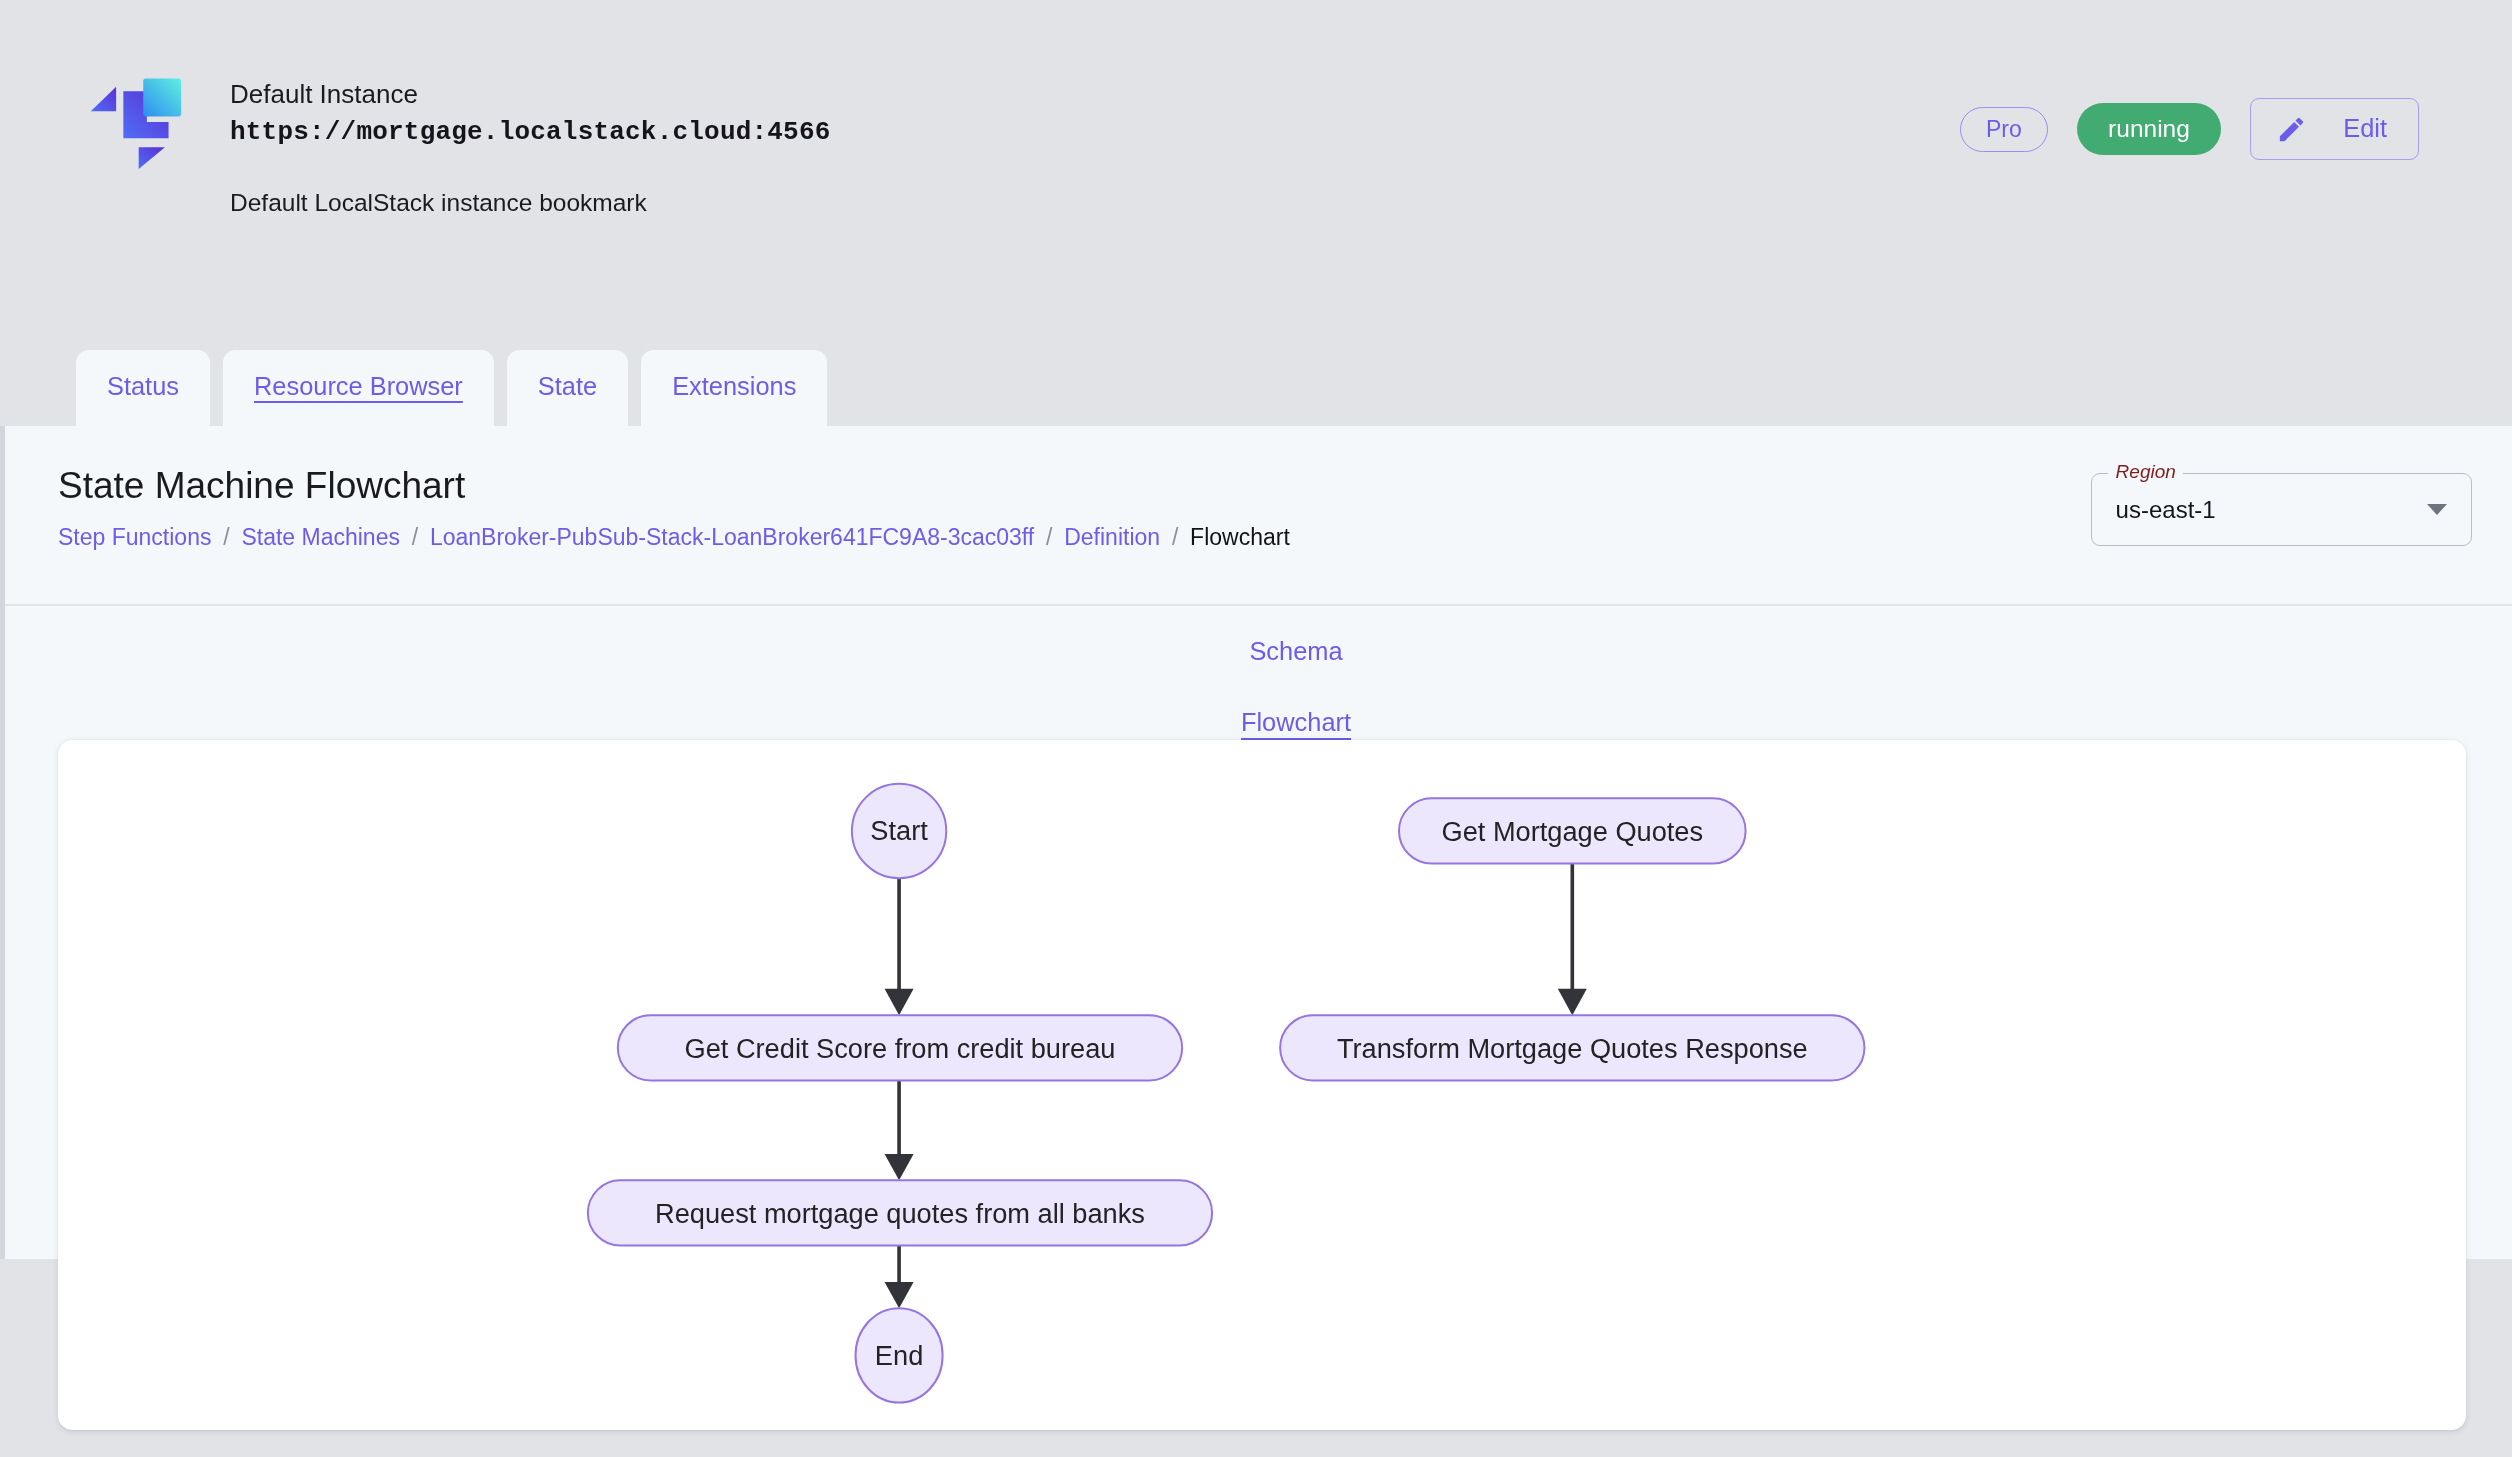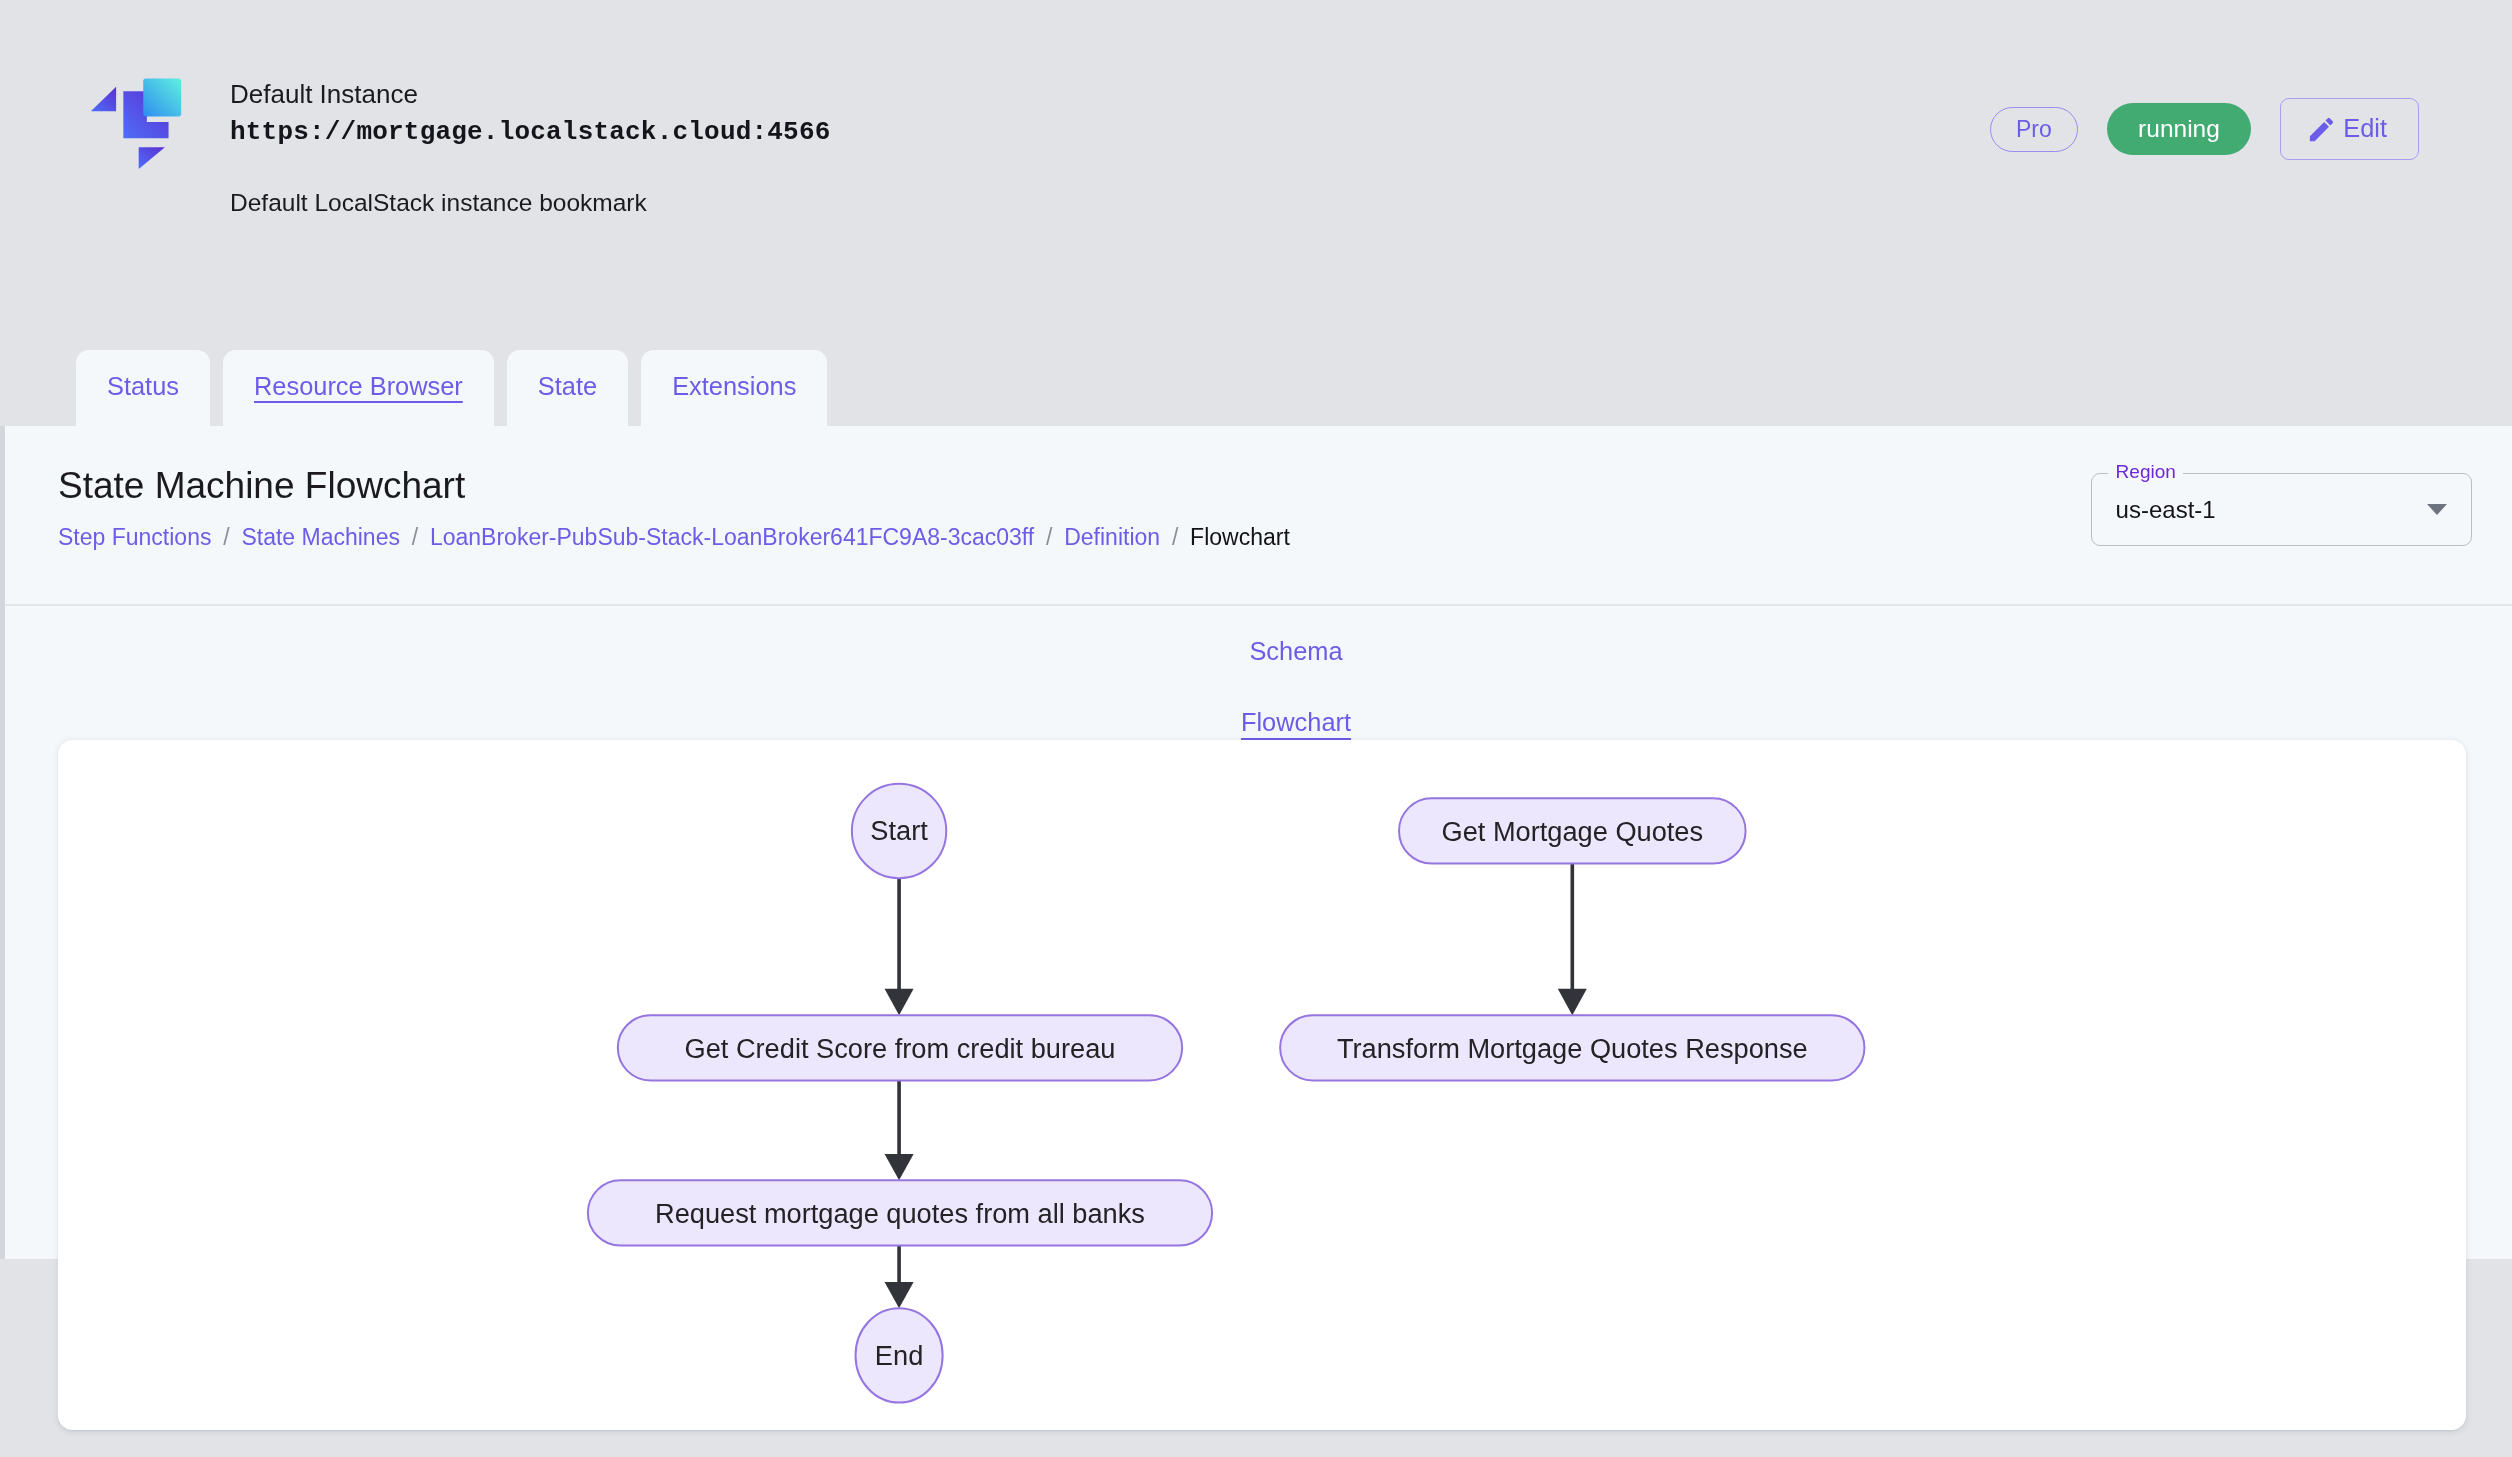--- a/index.html
+++ b/index.html
@@ -95,21 +95,21 @@
   }
   .btn-edit {
     border: 1.6px solid #a99cf2;
     border-radius: 9px;
     background: transparent;
     color: #6c5ce7;
     font-size: 25.4px;
     padding: 14.5px 31px 14.5px 25.4px;
     display: flex;
     align-items: center;
-    gap: 6px;
+    gap: 36px;
     line-height: 1;
     cursor: pointer;
   }
   .btn-edit svg { width: 31px; height: 31px; display: block; }
 
   
   .tabbar {
     position: absolute;
     left: 76px;
     bottom: 0;
@@ -176,22 +176,23 @@
     align-items: center;
     padding: 0 23.6px;
   }
   .field .legend {
     position: absolute;
     top: -11.8px;
     left: 16.3px;
     background: #f5f8fa;
     padding: 0 7.3px;
     font-size: 19px;
-    color: #6d28d9;
-    line-height: 1;
+    color: #7f1d1d;
+    line-height: 1;
+    font-style: italic;
   }
   .field .value { font-size: 24px; color: #14141a; }
   .field .caret {
     position: absolute;
     right: 23.6px;
     width: 0; height: 0;
     border-left: 10px solid transparent;
     border-right: 10px solid transparent;
     border-top: 11.8px solid #6d7480;
   }

